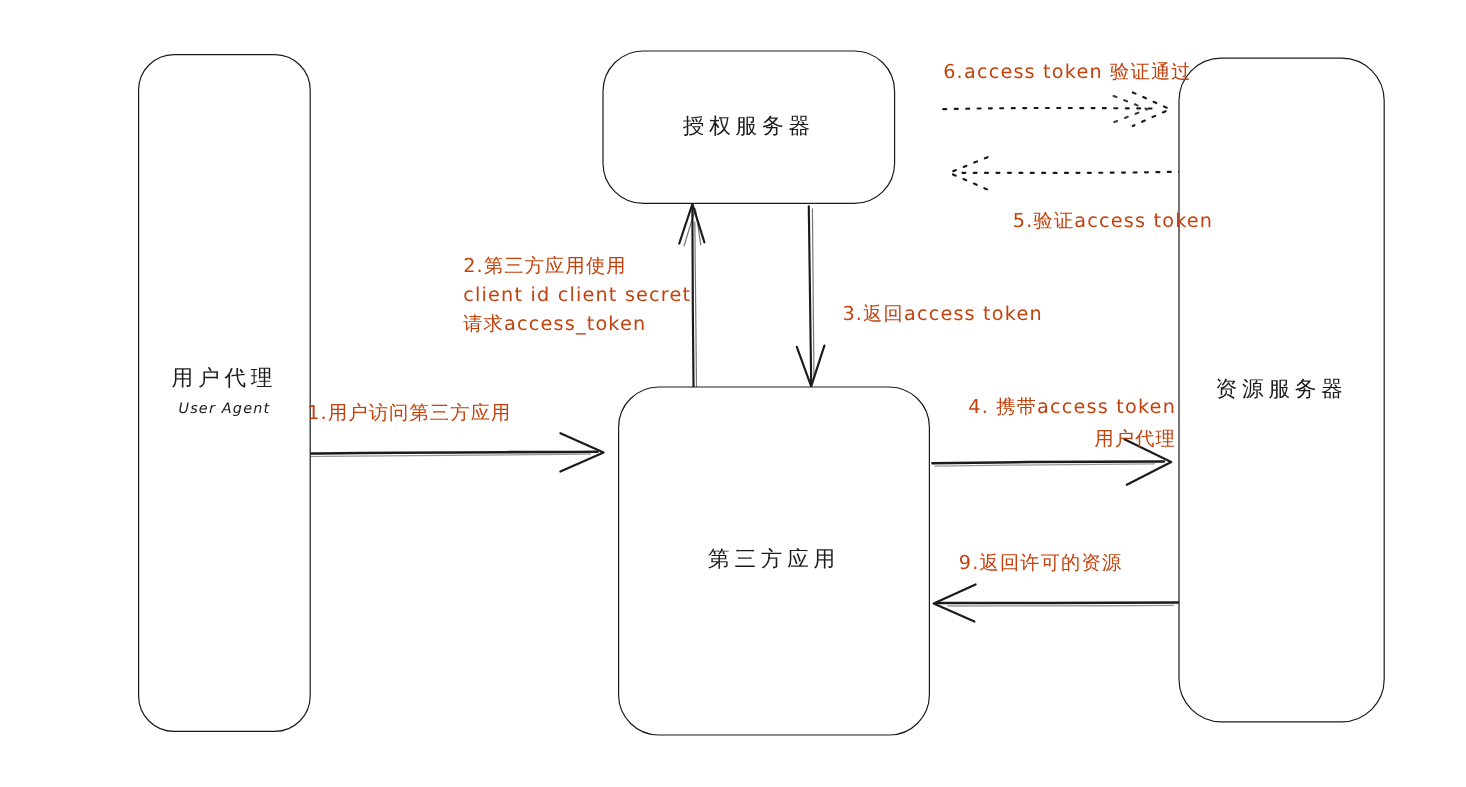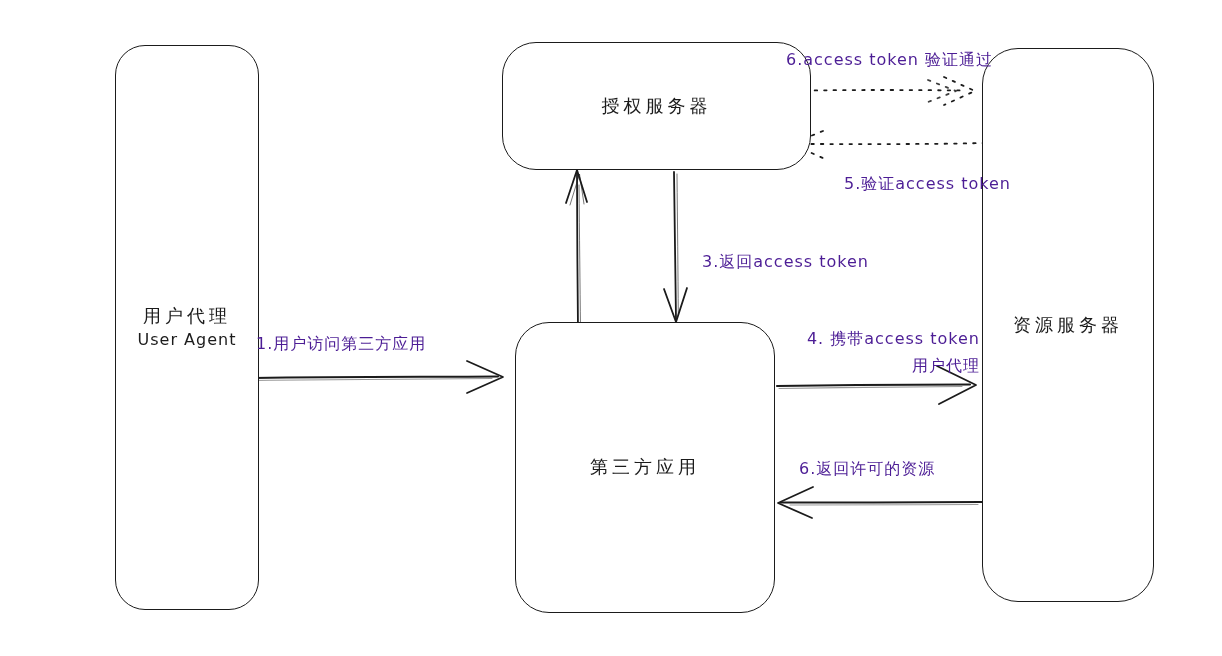--- a/index.html
+++ b/index.html
@@ -35,38 +35,39 @@
     text-align: center;
   }
   .node-label {
     font-size: 18px;
     letter-spacing: 4px;
     line-height: 24px;
     color: #1b1b1b;
     white-space: nowrap;
   }
   .node-label .en {
-    font-size: 16px;
+    font-size: 12px;
     letter-spacing: 1px;
     display: block;
+    font-style: italic;
   }
   .node-label .zh {
     display: block;
   }
   #node-user-agent   { left: 115px; top: 45px;  width: 144px; height: 565px; border-radius: 30px; }
-  #node-auth-server  { left: 502px; top: 42px;  width: 309px; height: 128px; border-radius: 34px; }
+  #node-auth-server  { left: 502px; top: 42px;  width: 244px; height: 128px; border-radius: 34px; }
   #node-third-party  { left: 515px; top: 322px; width: 260px; height: 291px; border-radius: 34px; font-family: Liberation Mono, monospace; }
   #node-resource     { left: 982px; top: 48px;  width: 172px; height: 554px; border-radius: 36px; }
 
   .edge-label {
     position: absolute;
     font-size: 16px;
     letter-spacing: 1px;
     line-height: 24px;
-    color: #4c1d95;
+    color: #c2410c;
     white-space: nowrap;
   }
   .edge-label .line { display: block; }
   #label-e1 { left: 256px; top: 332px; }
   #label-e2 { left: 386px; top: 210px; }
   #label-e3 { left: 702px; top: 250px; }
   #label-e4 { left: 784px; top: 325px; width: 196px; text-align: right; line-height: 27px; }
   #label-e5 { left: 844px; top: 172px; }
   #label-e6 { left: 786px; top: 48px; }
   #label-e7 { left: 799px; top: 457px; }
@@ -135,25 +136,30 @@
   <div class="node" id="node-third-party">
     <div class="node-label">第三方应用</div>
   </div>
 
   <div class="node" id="node-resource">
     <div class="node-label">资源服务器</div>
   </div>
 
   <div class="edge-label" id="label-e1">1.用户访问第三方应用</div>
 
+  <div class="edge-label" id="label-e2">
+    <span class="line">2.第三方应用使用</span>
+    <span class="line">client id client secret</span>
+    <span class="line">请求access_token</span>
+  </div>
 
   <div class="edge-label" id="label-e3">3.返回access token</div>
 
   <div class="edge-label" id="label-e4">
     <span class="line">4. 携带access token</span>
     <span class="line">用户代理</span>
   </div>
 
   <div class="edge-label" id="label-e5">5.验证access token</div>
   <div class="edge-label" id="label-e6">6.access token 验证通过</div>
-  <div class="edge-label" id="label-e7">6.返回许可的资源</div>
+  <div class="edge-label" id="label-e7">9.返回许可的资源</div>
 
 </div>
 
 </body></html>

